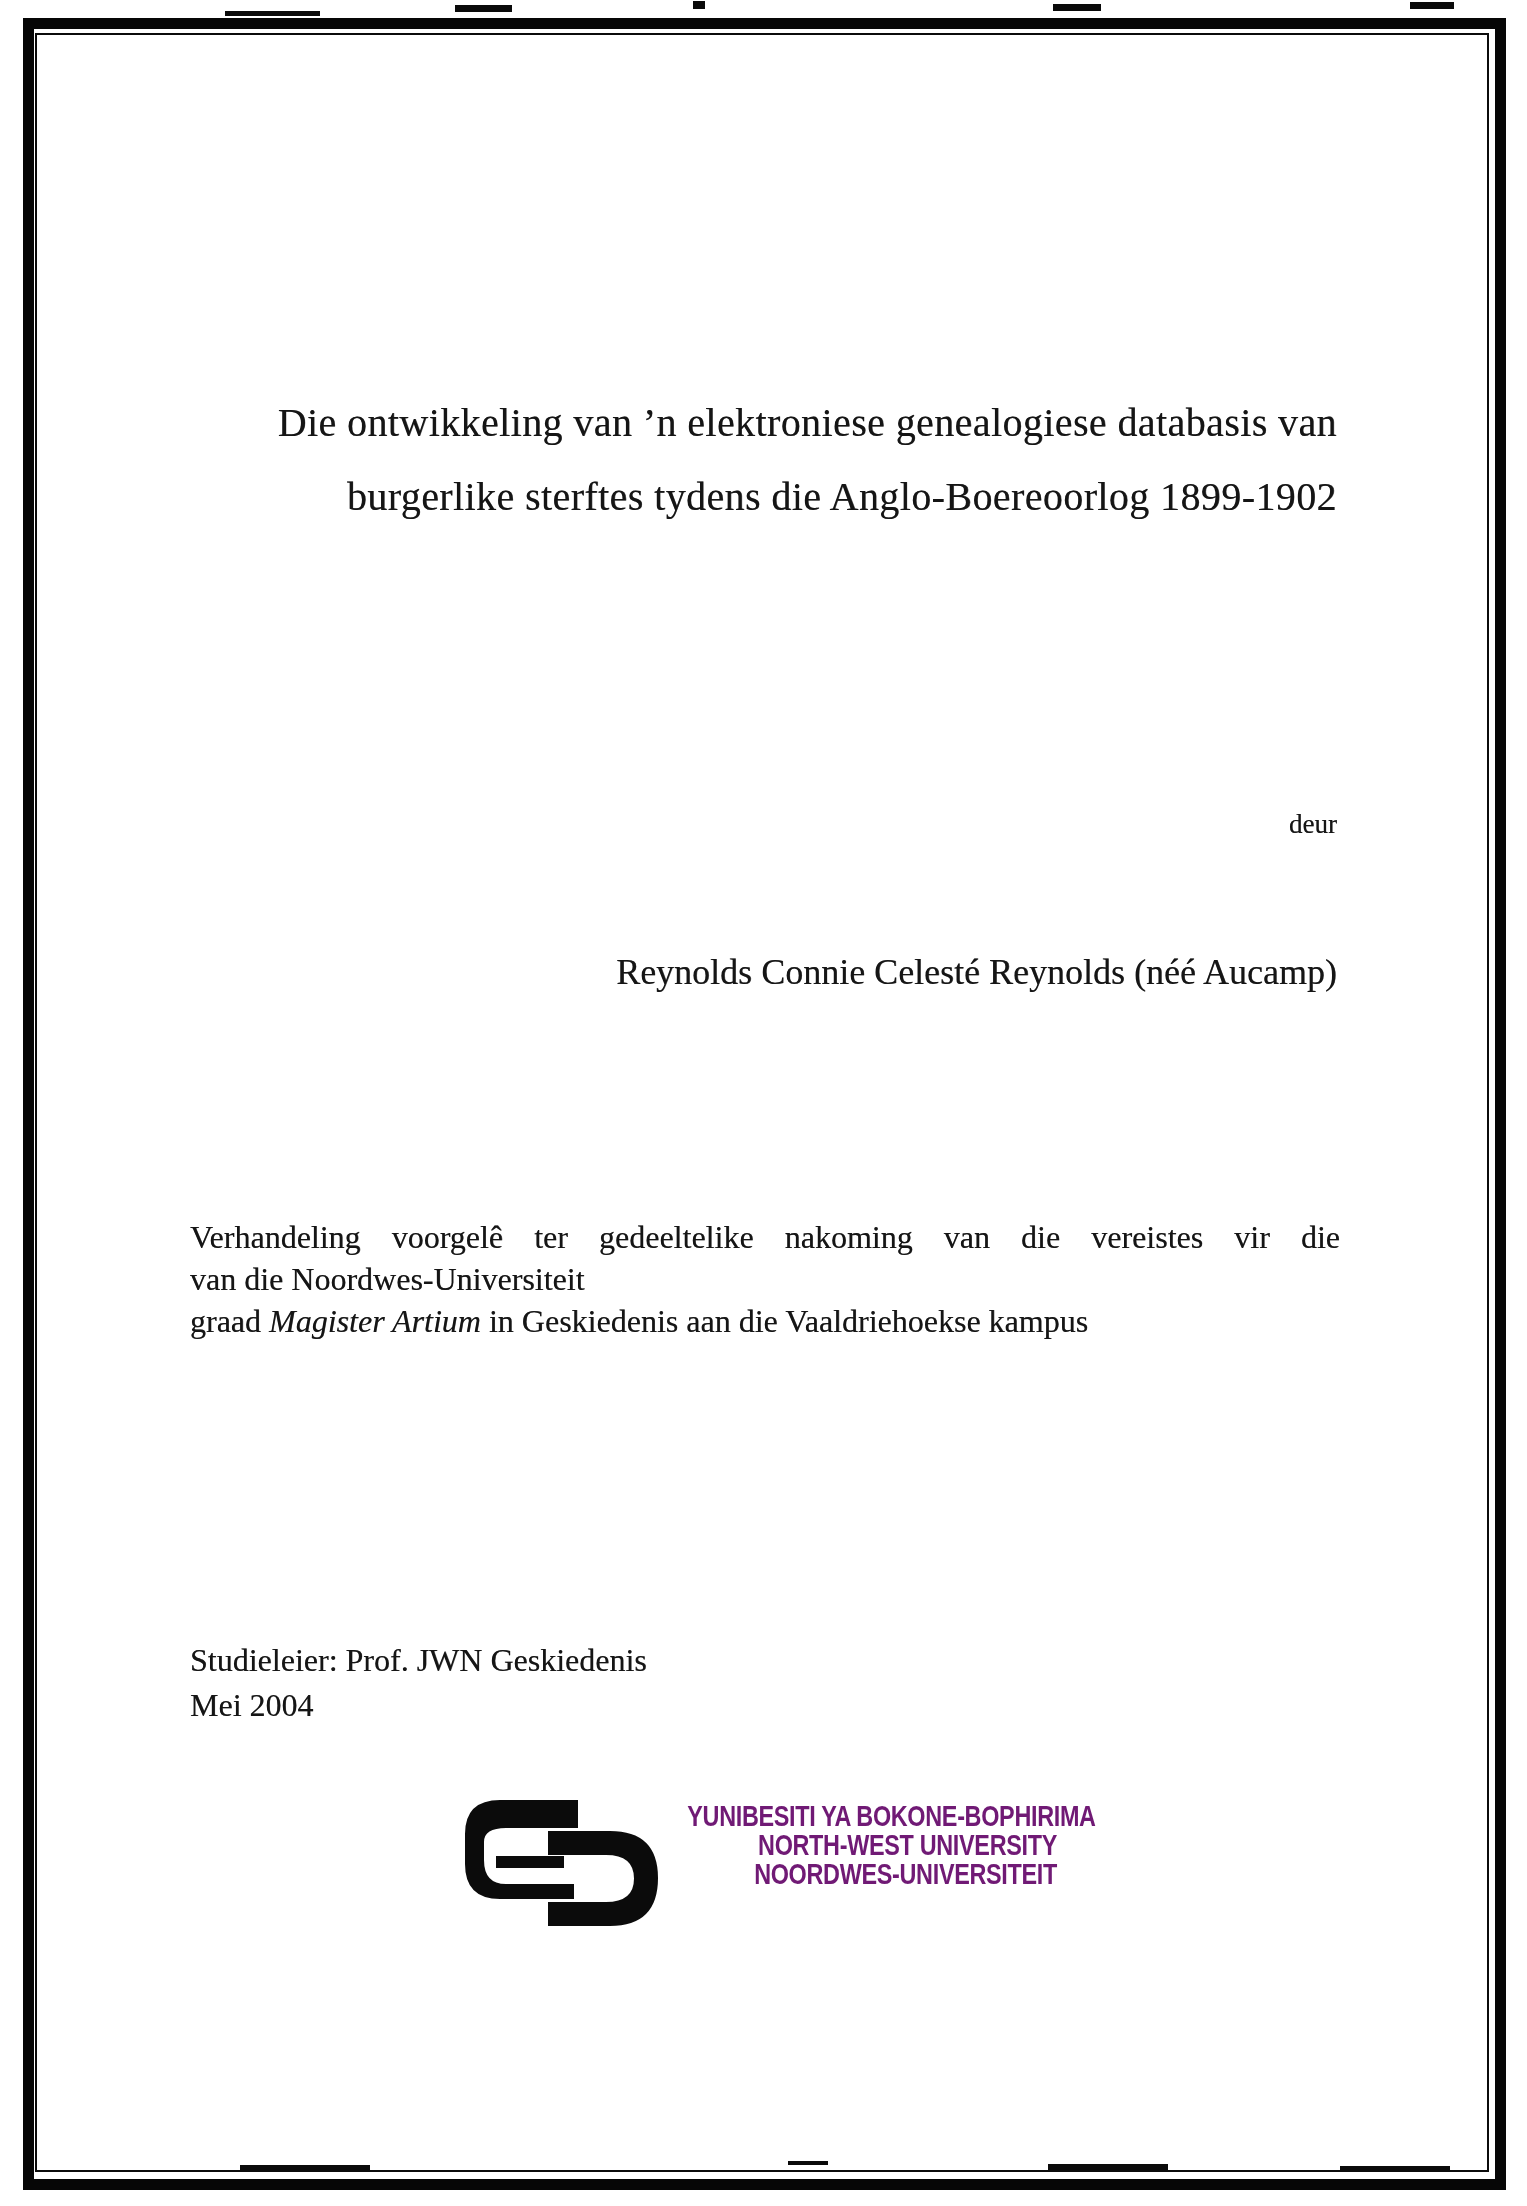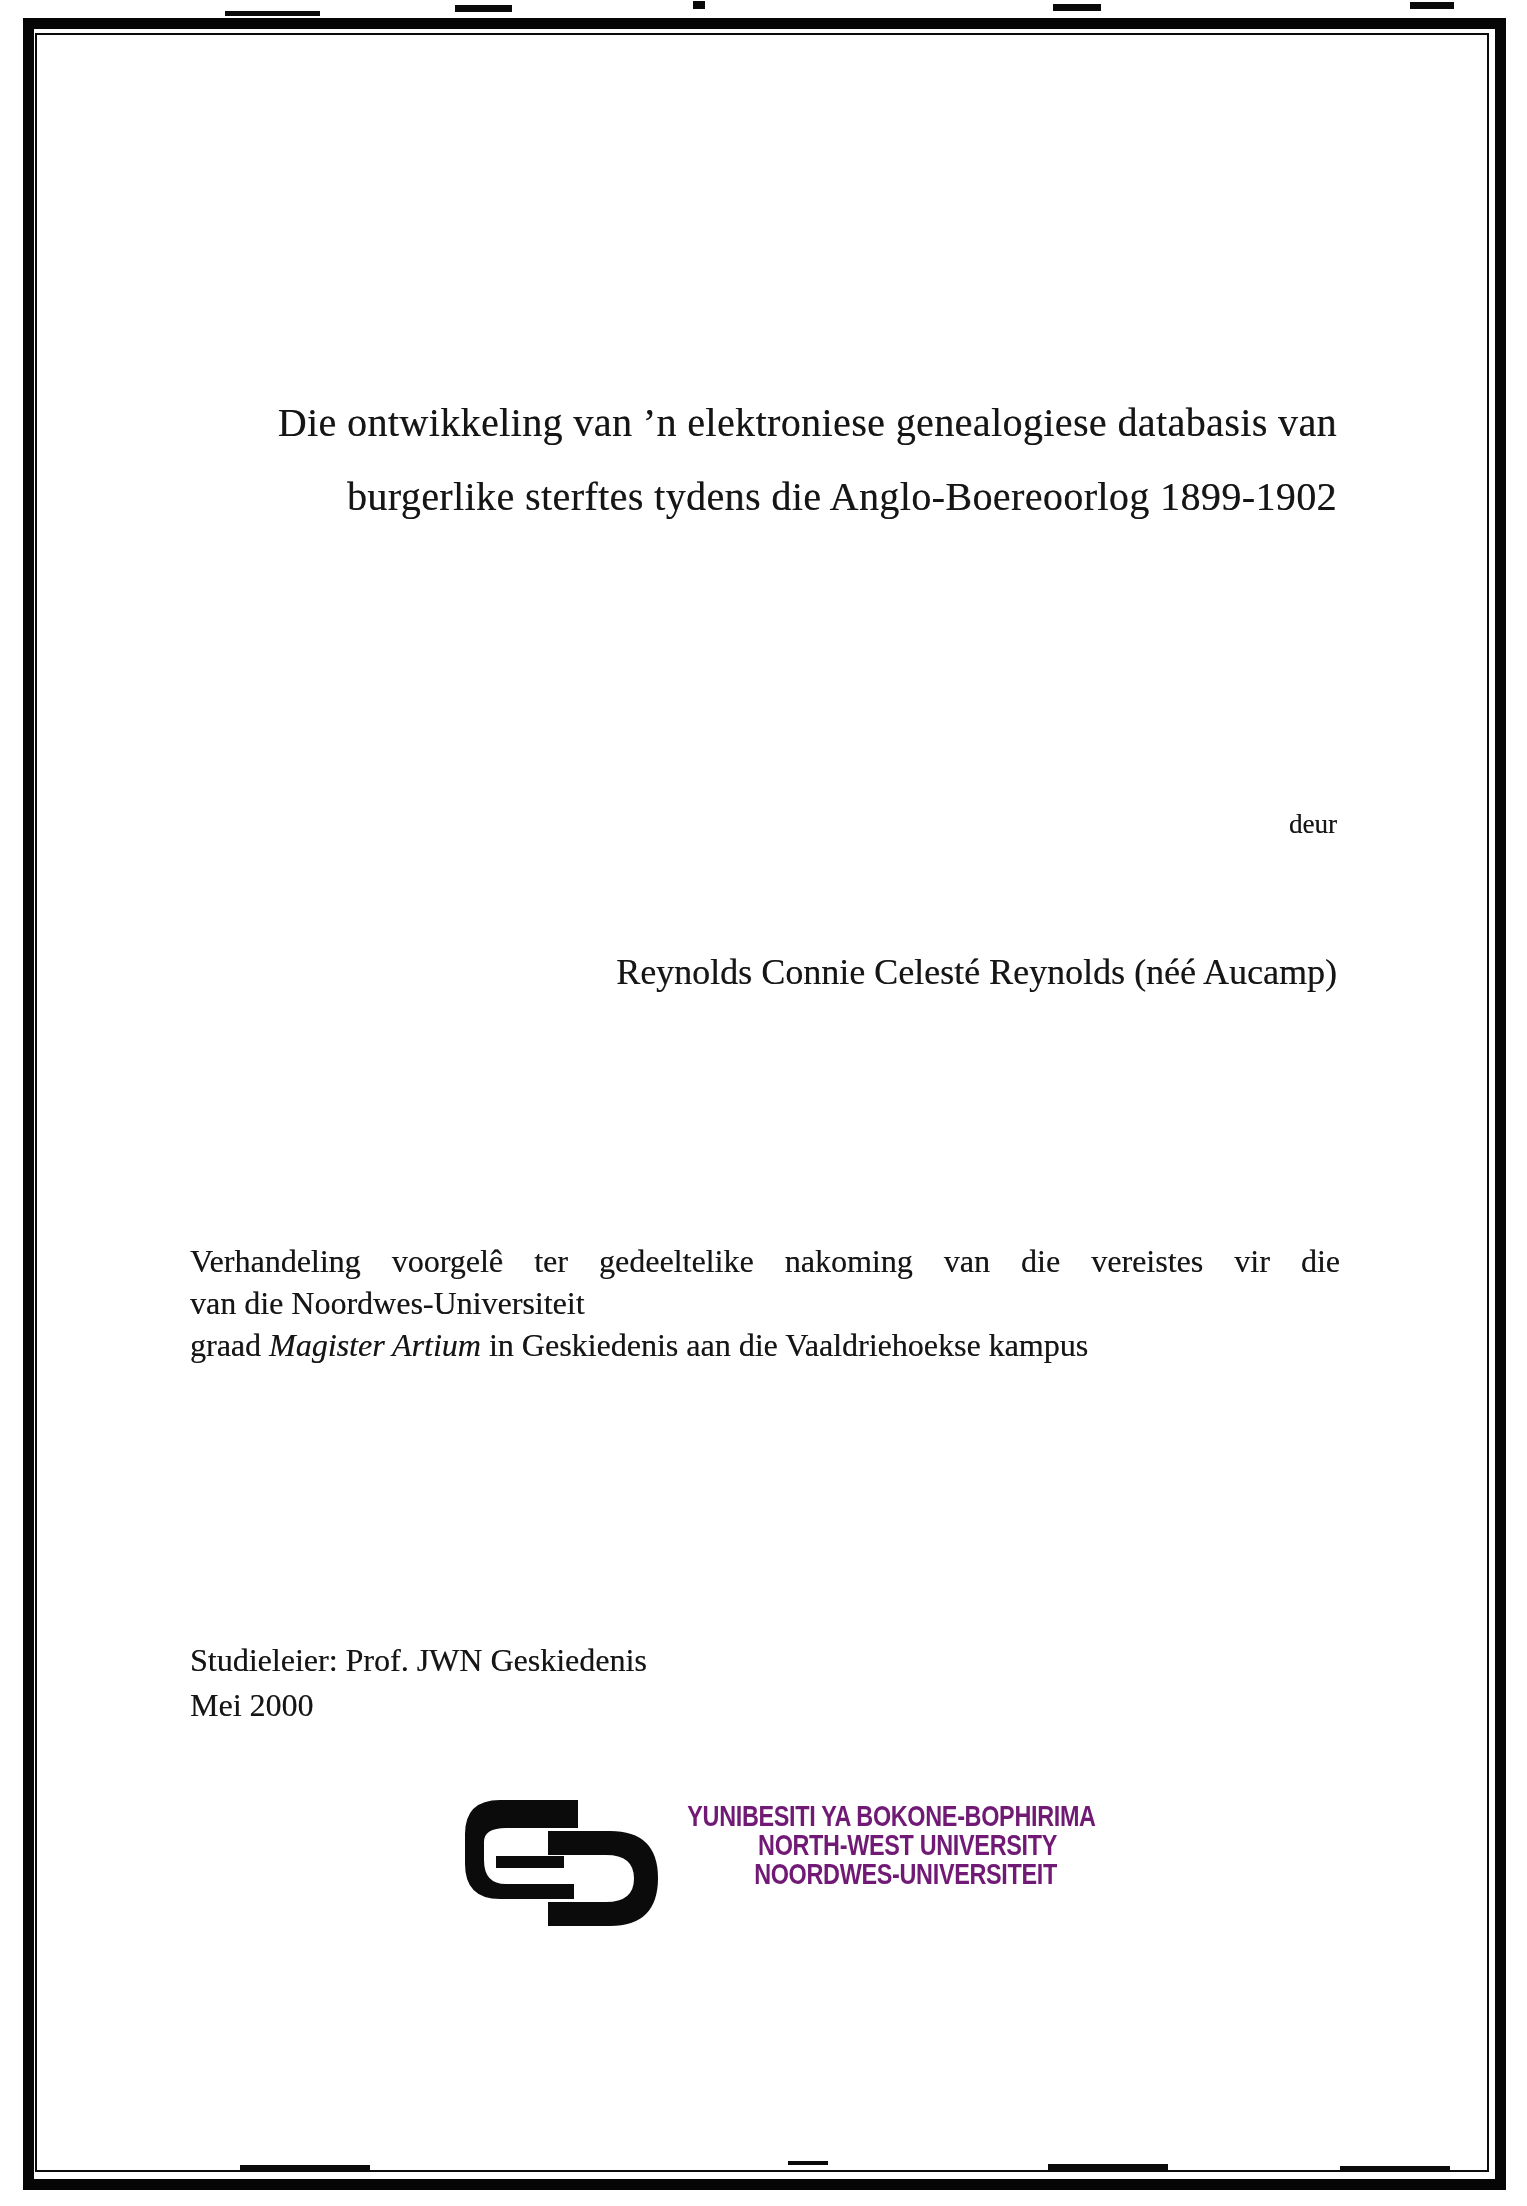--- a/index.html
+++ b/index.html
@@ -14,21 +14,21 @@
   .frame-inner{
     position:absolute;left:35px;top:33px;width:1454px;height:2139px;
     border:2px solid #0b0b0b;box-sizing:border-box;
   }
   .ink{text-shadow:0.3px 0.3px 0.4px rgba(0,0,0,0.55);}
   .center-col{position:absolute;left:190px;width:1147px;text-align:right;}
   .title{top:386px;font-size:40px;line-height:74px;letter-spacing:0.4px;}
   .byline{top:804px;font-size:27px;line-height:40px;}
   .author{top:950px;font-size:36px;line-height:44px;}
   .statement{position:absolute;left:190px;width:1150px;top:1216px;
-    font-size:32px;line-height:42px;text-align:left;margin-top:24px;}
+    font-size:32px;line-height:42px;text-align:left;}
   .statement .just{text-align:justify;text-align-last:justify;}
   .statement .ital{font-style:italic;}
   .supervisor{position:absolute;left:190px;top:1638px;font-size:32px;line-height:45px;}
   .nwu-logo{position:absolute;left:460px;top:1798px;width:200px;height:130px;}
   .nwu-text{
     position:absolute;left:583px;top:1801px;width:474px;text-align:right;
     font-family:"Liberation Sans",sans-serif;font-weight:bold;
     font-size:30px;line-height:29px;letter-spacing:-0.4px;color:#701a75;
   }
   .nwu-text .ln{display:block;white-space:nowrap;transform:scaleX(0.78);transform-origin:100% 50%;}
@@ -62,21 +62,21 @@
   <div class="center-col author ink">Reynolds Connie Celesté Reynolds (néé Aucamp)</div>
 
   <div class="statement ink">
     <div class="just">Verhandeling voorgelê ter gedeeltelike nakoming van die vereistes vir die</div>
     <div>van die Noordwes-Universiteit</div>
     <div><span>graad </span><span class="ital">Magister Artium</span><span> in Geskiedenis aan die Vaaldriehoekse kampus</span></div>
   </div>
 
   <div class="supervisor ink">
     <div>Studieleier: Prof. JWN Geskiedenis</div>
-    <div>Mei 2000</div>
+    <div>Mei 2004</div>
   </div>
 
   <div class="nwu-logo">
     <svg viewBox="0 0 200 130" width="200" height="130" xmlns="http://www.w3.org/2000/svg" aria-hidden="true">
       <path fill="#0b0b0b" d="M118 2 H40 Q5 2 5 36 V66 Q5 101 40 101 H114 V86 H46 Q24 86 24 62 V44 Q24 30 46 30 H118 Z"></path>
       <rect fill="#0b0b0b" x="36" y="58" width="68" height="12"></rect>
       <path fill="#0b0b0b" d="M88 33 H150 Q198 33 198 80 Q198 128 150 128 H88 V104 H146 Q174 104 174 80.5 Q174 57 146 57 H88 Z"></path>
     </svg>
   </div>
 

